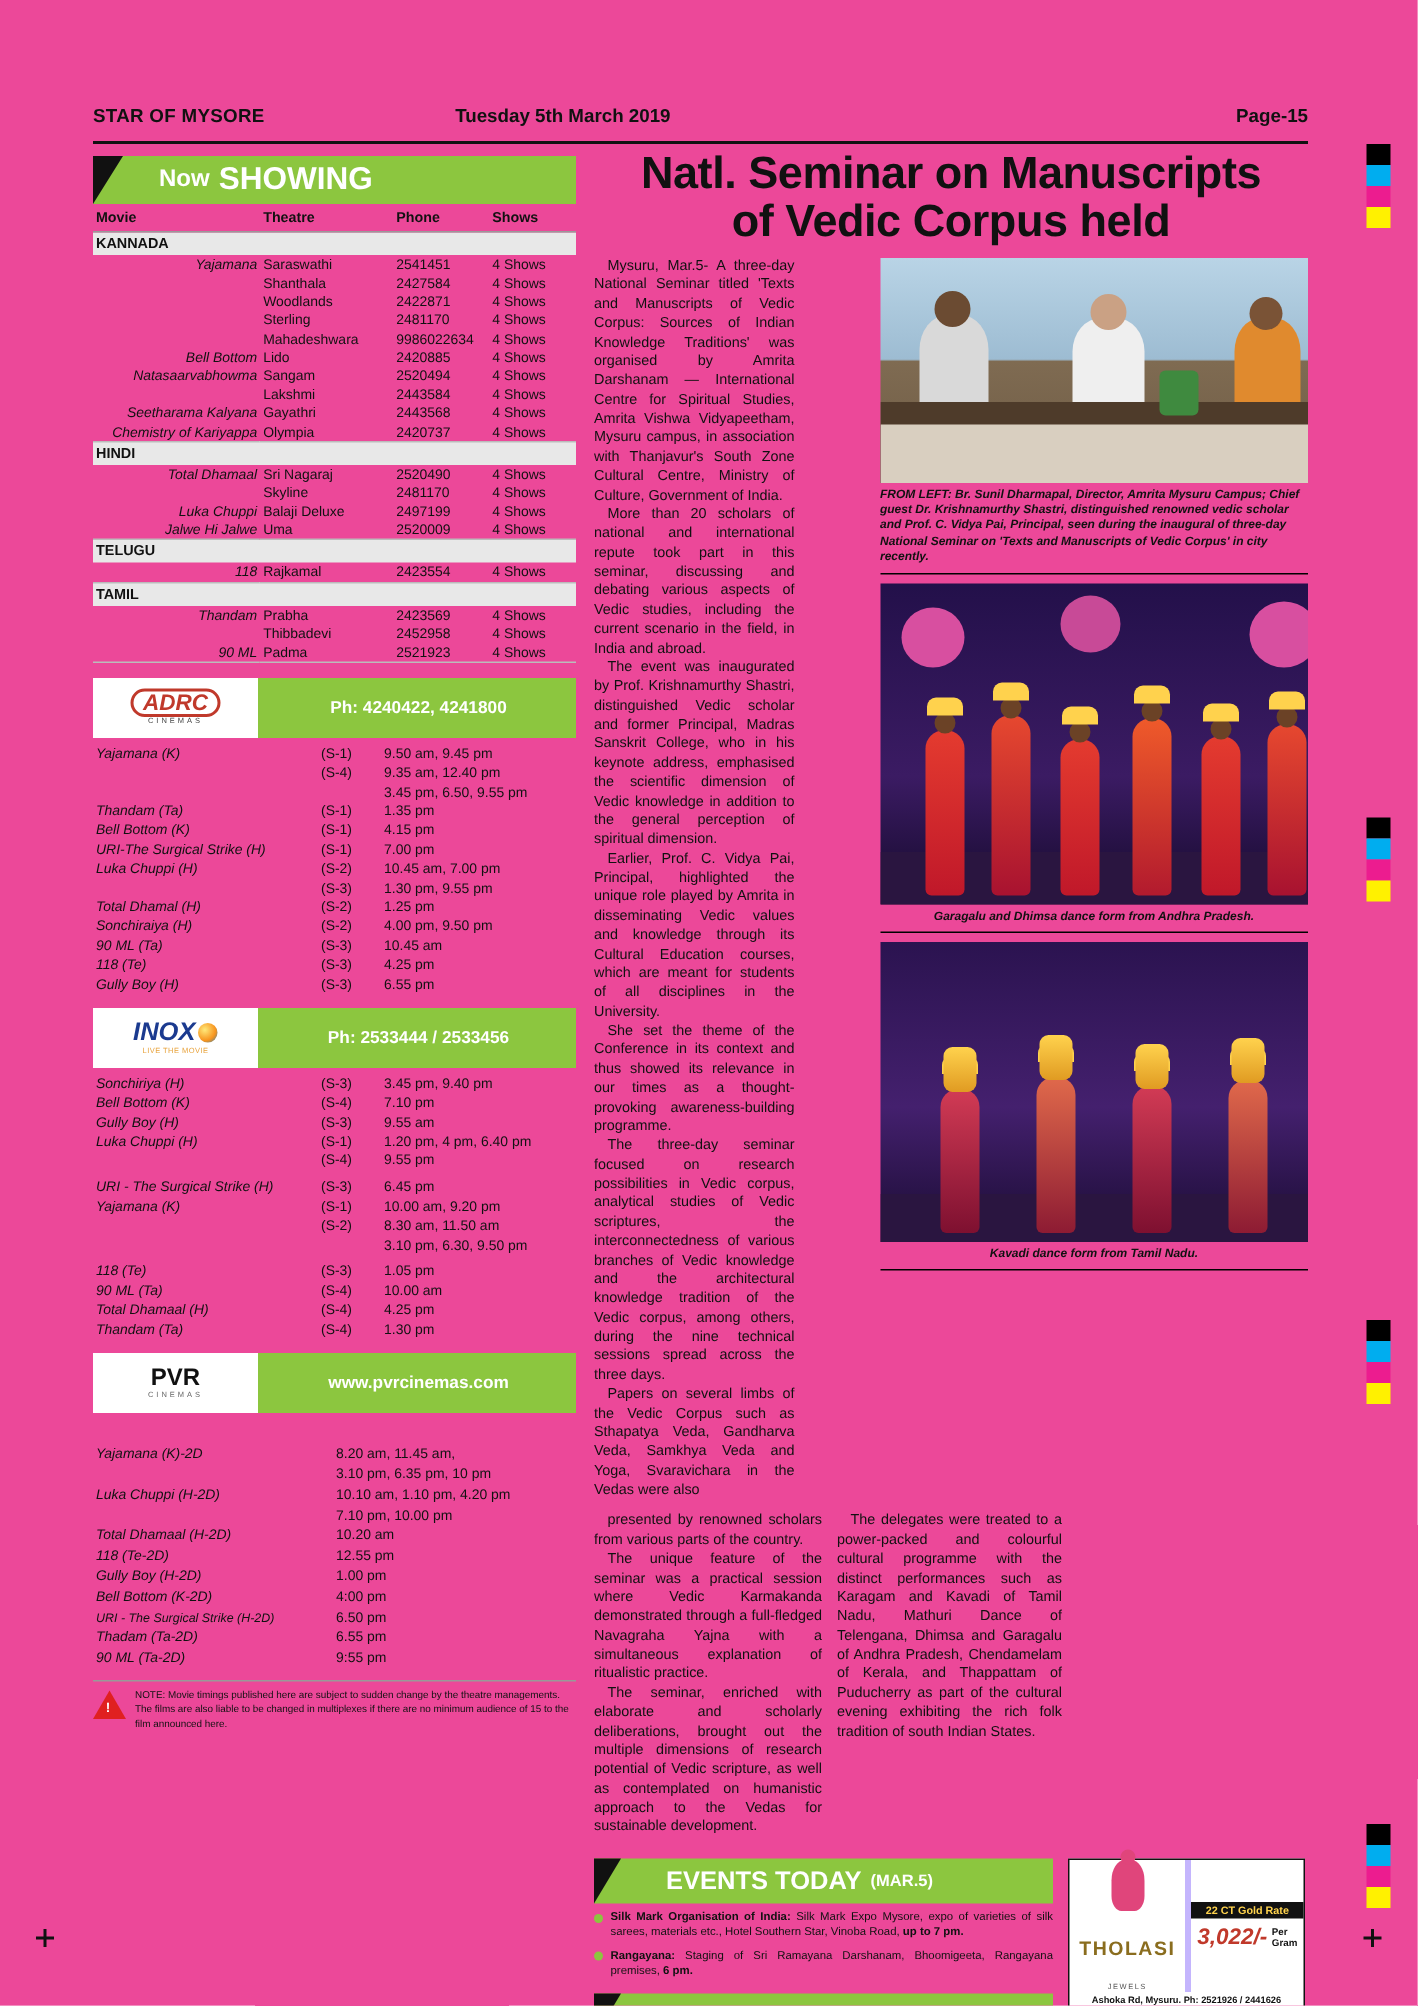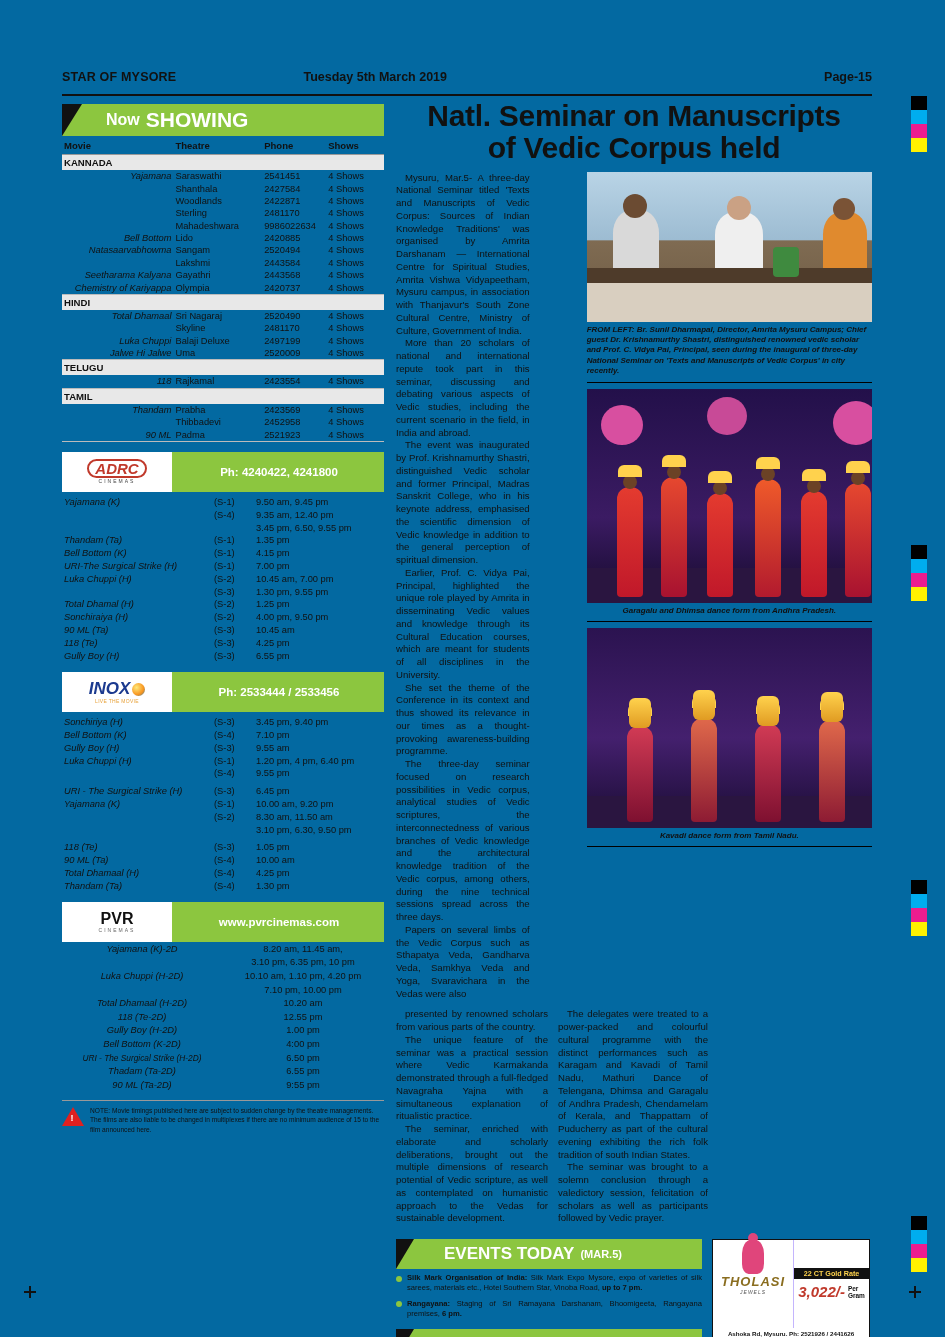--- a/index.html
+++ b/index.html
@@ -7,21 +7,21 @@
   body {
     width: 945px; height: 1337px;
     background: #ffffff;
     font-family: "Liberation Sans", sans-serif;
     color: #111;
     position: relative;
     overflow: hidden;
   }
   .page {
     position:absolute; left:0; top:0; width:945px; height:1337px;
-    background:#0369a1;
+    background:#ec4899;
   }
   
   .masthead {
     position:absolute; left:62px; top:70px; width:810px; height:26px;
     border-bottom:2px solid #111;
     display:flex; align-items:flex-start; justify-content:space-between;
   }
   .mast-left { font-size:12.5px; font-weight:bold; letter-spacing:.2px; }
   .mast-mid { font-size:12.5px; font-weight:bold; margin-left:-250px;}
   .mast-right { font-size:12.5px; font-weight:bold; }
@@ -87,21 +87,21 @@
 
   
   table.times { width:100%; border-collapse:collapse; margin-top:4px; }
   table.times td { font-size:9.3px; padding:1.4px 2px; vertical-align:top; }
   td.tm-name { width:150px; font-style:italic; }
   td.tm-scr { width:42px; }
   td.tm-time { }
   tr.gaprow td { height:5px; padding:0; }
 
   
-  table.pvr { width:100%; border-collapse:collapse; margin-top:0;text-align:center; }
+  table.pvr { width:100%; border-collapse:collapse; margin-top:20px; }
   table.pvr td { font-size:9.3px; padding:1.8px 2px; vertical-align:top;}
   td.pv-name { width:160px; font-style:italic;}
 
   
   .note {
     margin-top:8px; border-top:1px solid #999; padding-top:5px;
     display:flex; gap:6px; align-items:flex-start;
   }
   .warn-tri {
     width:0;height:0;border-left:11px solid transparent;border-right:11px solid transparent;
@@ -143,21 +143,21 @@
   .ev-banner .t1 { font-size:17px; font-weight:bold; }
   .ev-banner .t2 { font-size:11px; font-weight:bold; margin-left:6px; }
   .ev-item { display:flex; gap:5px; font-size:7.6px; line-height:1.35; margin-bottom:5px; text-align:justify;}
   .bullet { width:6px;height:6px;background:#8cc63f;border-radius:50%;flex:none;margin-top:2.5px;}
   .ev-item b { font-weight:bold; }
 
   
   .ad-col { width:158px; }
   .ad-box { border:1px solid #111; margin-bottom:6px; background:#fff; }
   .ad-tholasi { display:flex; height:88px; }
-  .ad-thol-left { width:52%; display:flex; flex-direction:column; align-items:center; justify-content:flex-start; border-right:1px solid #c4b5fd;font-style:italic;}
+  .ad-thol-left { width:52%; display:flex; flex-direction:column; align-items:center; justify-content:space-between; border-right:4px solid #c4b5fd;}
   .thol-fig { width:22px;height:34px;background:#e0457b; border-radius:40% 40% 30% 30%; position:relative;}
   .thol-fig::after{content:"";position:absolute;left:6px;top:-7px;width:10px;height:10px;border-radius:50%;background:#e0457b;}
   .thol-name{ font-size:13px;font-weight:bold;color:#8a6d1f;letter-spacing:1px;}
   .thol-sub{font-size:5px;color:#555;letter-spacing:1px;}
   .ad-thol-right{width:48%;display:flex;flex-direction:column;align-items:center;justify-content:center;}
   .gold-hdr{background:#111;color:#ffd34d;font-size:7.2px;font-weight:bold;width:100%;text-align:center;padding:1px 0;}
   .gold-price{font-size:15px;font-weight:bold;color:#c0392b;font-style:italic;}
   .gold-unit{font-size:6.5px;font-weight:bold;}
   .ad-addr{font-size:6.2px;font-weight:bold;text-align:center;padding:2px 2px 3px;line-height:1.3;}
   .kan{font-size:8px;text-align:center;color:#7a5a1a;}
@@ -627,21 +627,20 @@
     </div>
 
     <div class="trio">
       <div class="c">
         <p>presented by renowned scholars from various parts of the country.</p>
         <p>The unique feature of the seminar was a practical session where Vedic Karmakanda demonstrated through a full-fledged Navagraha Yajna with a simultaneous explanation of ritualistic practice.</p>
         <p>The seminar, enriched with elaborate and scholarly deliberations, brought out the multiple dimensions of research potential of Vedic scripture, as well as contemplated on humanistic approach to the Vedas for sustainable development.</p>
       </div>
       <div class="c" style="width:150px">
         <p>The delegates were treated to a power-packed and colourful cultural programme with the distinct performances such as Karagam and Kavadi of Tamil Nadu, Mathuri Dance of Telengana, Dhimsa and Garagalu of Andhra Pradesh, Chendamelam of Kerala, and Thappattam of Puducherry as part of the cultural evening exhibiting the rich folk tradition of south Indian States.</p>
-        <p>The seminar was brought to a solemn conclusion through a valedictory session, felicitation of scholars as well as participants followed by Vedic prayer.</p>
       </div>
     </div>
 
     <div style="display:flex; gap:10px; margin-top:14px;">
       <div style="width:306px;">
 
         <div class="ev-banner">
           <span class="tri"></span>
           <span class="t1">EVENTS TODAY</span>
           <span class="t2">(MAR.5)</span>

